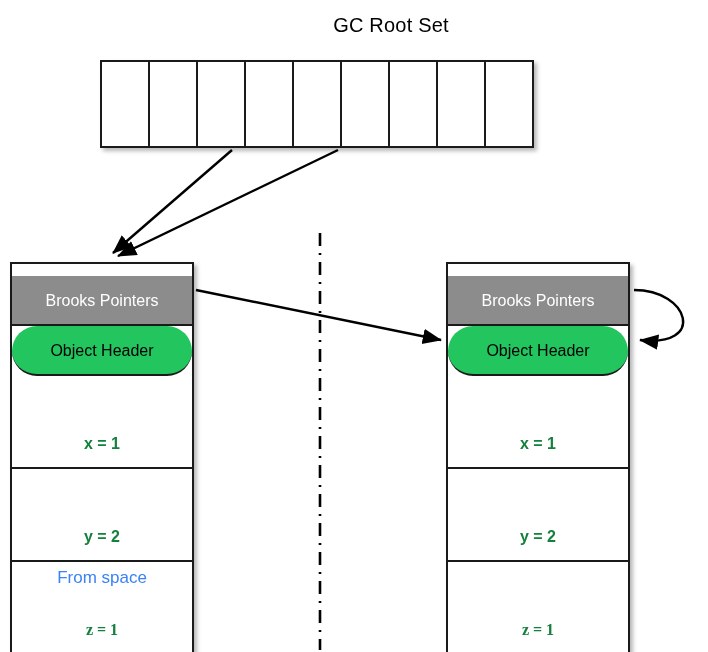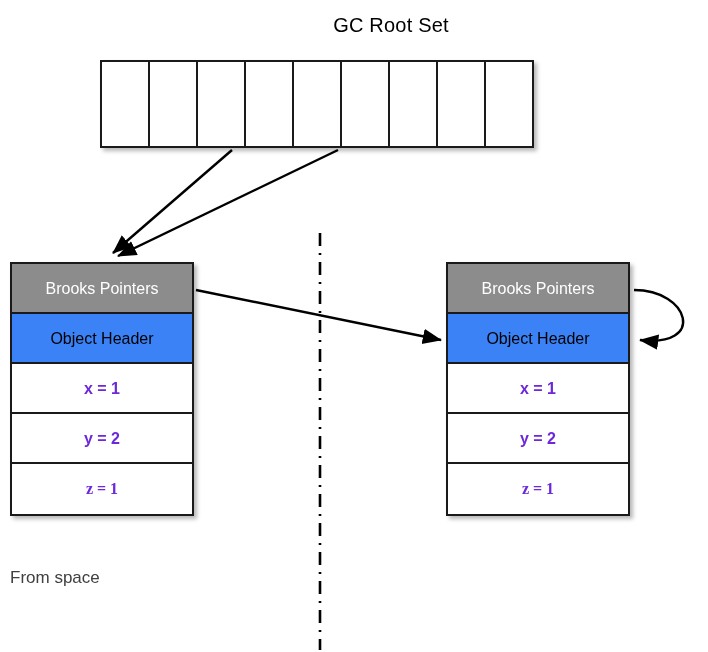--- a/index.html
+++ b/index.html
@@ -80,37 +80,40 @@
     border-bottom: 2.5px solid #1a1a1a;
     box-sizing: border-box;
     white-space: nowrap;
     overflow: hidden;
   }
   .obj-row:last-child { border-bottom: none; font-family: Liberation Serif, serif; }
 
   .obj-row.brooks {
     background: #8c8c8c;
     color: #ffffff;
+    margin-top: 12px;
   }
   .obj-row.header {
-    background: #3b82f6;
+    background: #22c55e;
     color: #000000;
+    border-radius: 25px;
   }
   .obj-row.field {
     background: #ffffff;
-    color: #6d28d9;
+    color: #15803d;
     font-weight: bold;
+    margin-top: 43px;
   }
 
   
   .space-caption {
     position: absolute;
     font-size: 17px;
-    color: #404040;
-    text-align: left;
+    color: #3b82f6;
+    text-align: center;
     white-space: nowrap;
   }
   #from-space-caption { left: 10px;  top: 568px; width: 184px; }
   #to-space-caption   { left: 446px; top: 568px; width: 184px; }
 
   
   #arrow-layer {
     position: absolute;
     left: 0; top: 0;
     width: 708px;

